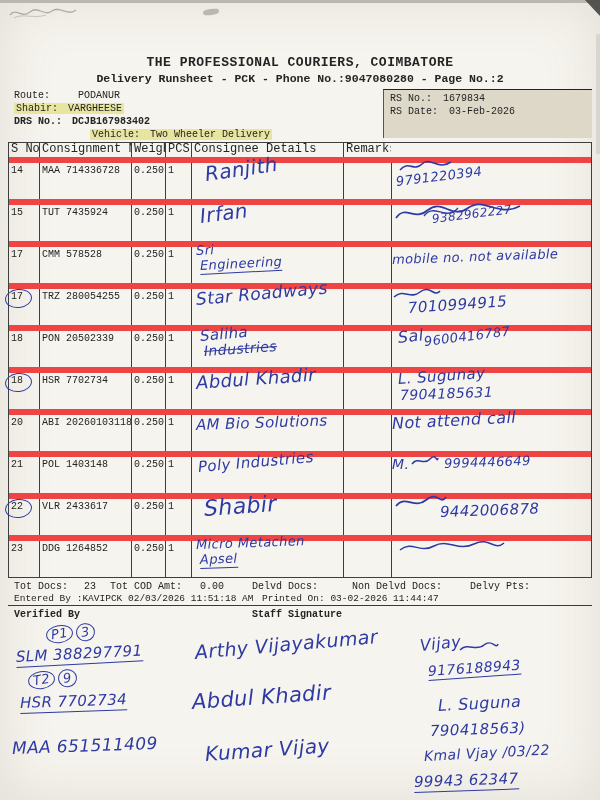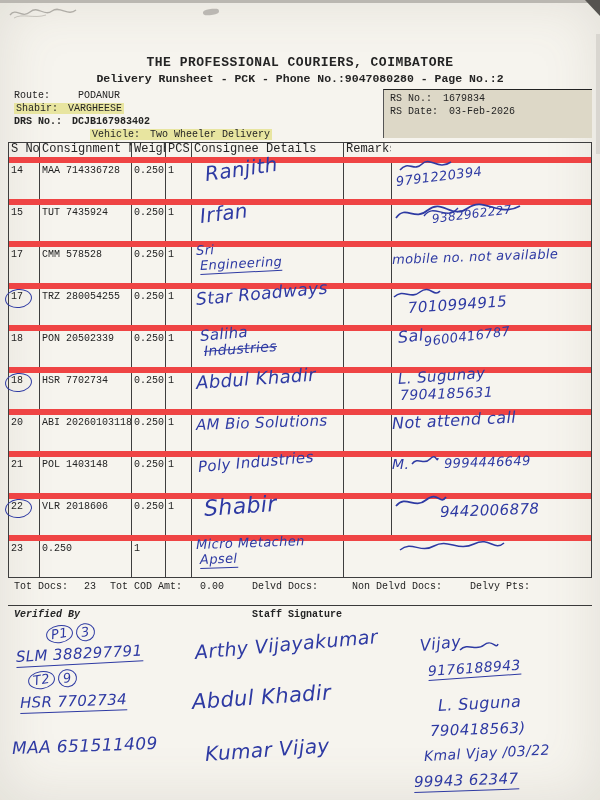--- a/index.html
+++ b/index.html
@@ -154,29 +154,30 @@
           <div class="tc tc-sno"><span>21</span></div>
           <div class="tc tc-consignment"><span>POL 1403148</span></div>
           <div class="tc tc-weight"><span>0.250</span></div>
           <div class="tc tc-pcs"><span>1</span></div>
           <div class="tc tc-consignee"></div>
           <div class="tc tc-remarks"></div>
           <div class="tc tc-seal"></div>
         </div>
         <div class="tgrid trow">
           <div class="tc tc-sno"><span>22</span><span class="pen-circle"></span></div>
-          <div class="tc tc-consignment"><span>VLR 2018606</span></div>
+          <div class="tc tc-consignment"><span>VLR 2433617</span></div>
           <div class="tc tc-weight"><span>0.250</span></div>
           <div class="tc tc-pcs"><span>1</span></div>
           <div class="tc tc-consignee"></div>
           <div class="tc tc-remarks"></div>
           <div class="tc tc-seal"></div>
         </div>
         <div class="tgrid trow">
           <div class="tc tc-sno"><span>23</span></div>
+          <div class="tc tc-consignment"><span>DDG 1264852</span></div>
           <div class="tc tc-weight"><span>0.250</span></div>
           <div class="tc tc-pcs"><span>1</span></div>
           <div class="tc tc-consignee"></div>
           <div class="tc tc-remarks"></div>
           <div class="tc tc-seal"></div>
         </div>
       </div>
   </div>
 
   <div class="hw" style="left:205px;top:162px;font-size:20px;transform:rotate(-8deg);">Ranjith</div>
@@ -239,24 +240,26 @@
     <span style="margin-left:10px;">23</span>
   </div>
   <div class="print" style="left:110px;top:581px;">
     <span>Tot COD Amt:</span>
     <span style="margin-left:12px;">0.00</span>
   </div>
   <div class="print" style="left:252px;top:581px;">Delvd Docs:</div>
   <div class="print" style="left:352px;top:581px;">Non Delvd Docs:</div>
   <div class="print" style="left:470px;top:581px;">Delvy Pts:</div>
 
+  <div class="print" style="left:14px;top:593px;font-size:9.5px;">Entered By :KAVIPCK 02/03/2026 11:51:18 AM</div>
+  <div class="print" style="left:262px;top:593px;font-size:9.5px;">Printed On: 03-02-2026 11:44:47</div>
 
   <div class="artifact" style="left:8px;top:605px;width:584px;border-top:1px solid #3a3a3a;"></div>
 
-  <div class="print b" style="left:14px;top:609px;font-style:italic;">Verified By</div>
+  <div class="print b" style="left:14px;top:609px;">Verified By</div>
   <div class="print b" style="left:252px;top:609px;">Staff Signature</div>
 
   <div class="hw" style="left:46px;top:624px;transform:rotate(-4deg);">
     <span class="vcircle">P1</span><span class="vcircle">3</span>
   </div>
   <div class="hw uline" style="left:16px;top:648px;font-size:15px;transform:rotate(-3deg);">SLM 388297791</div>
   <div class="hw" style="left:28px;top:670px;transform:rotate(-4deg);">
     <span class="vcircle">T2</span><span class="vcircle">9</span>
   </div>
   <div class="hw uline" style="left:20px;top:694px;font-size:15px;transform:rotate(-2deg);">HSR 7702734</div>

